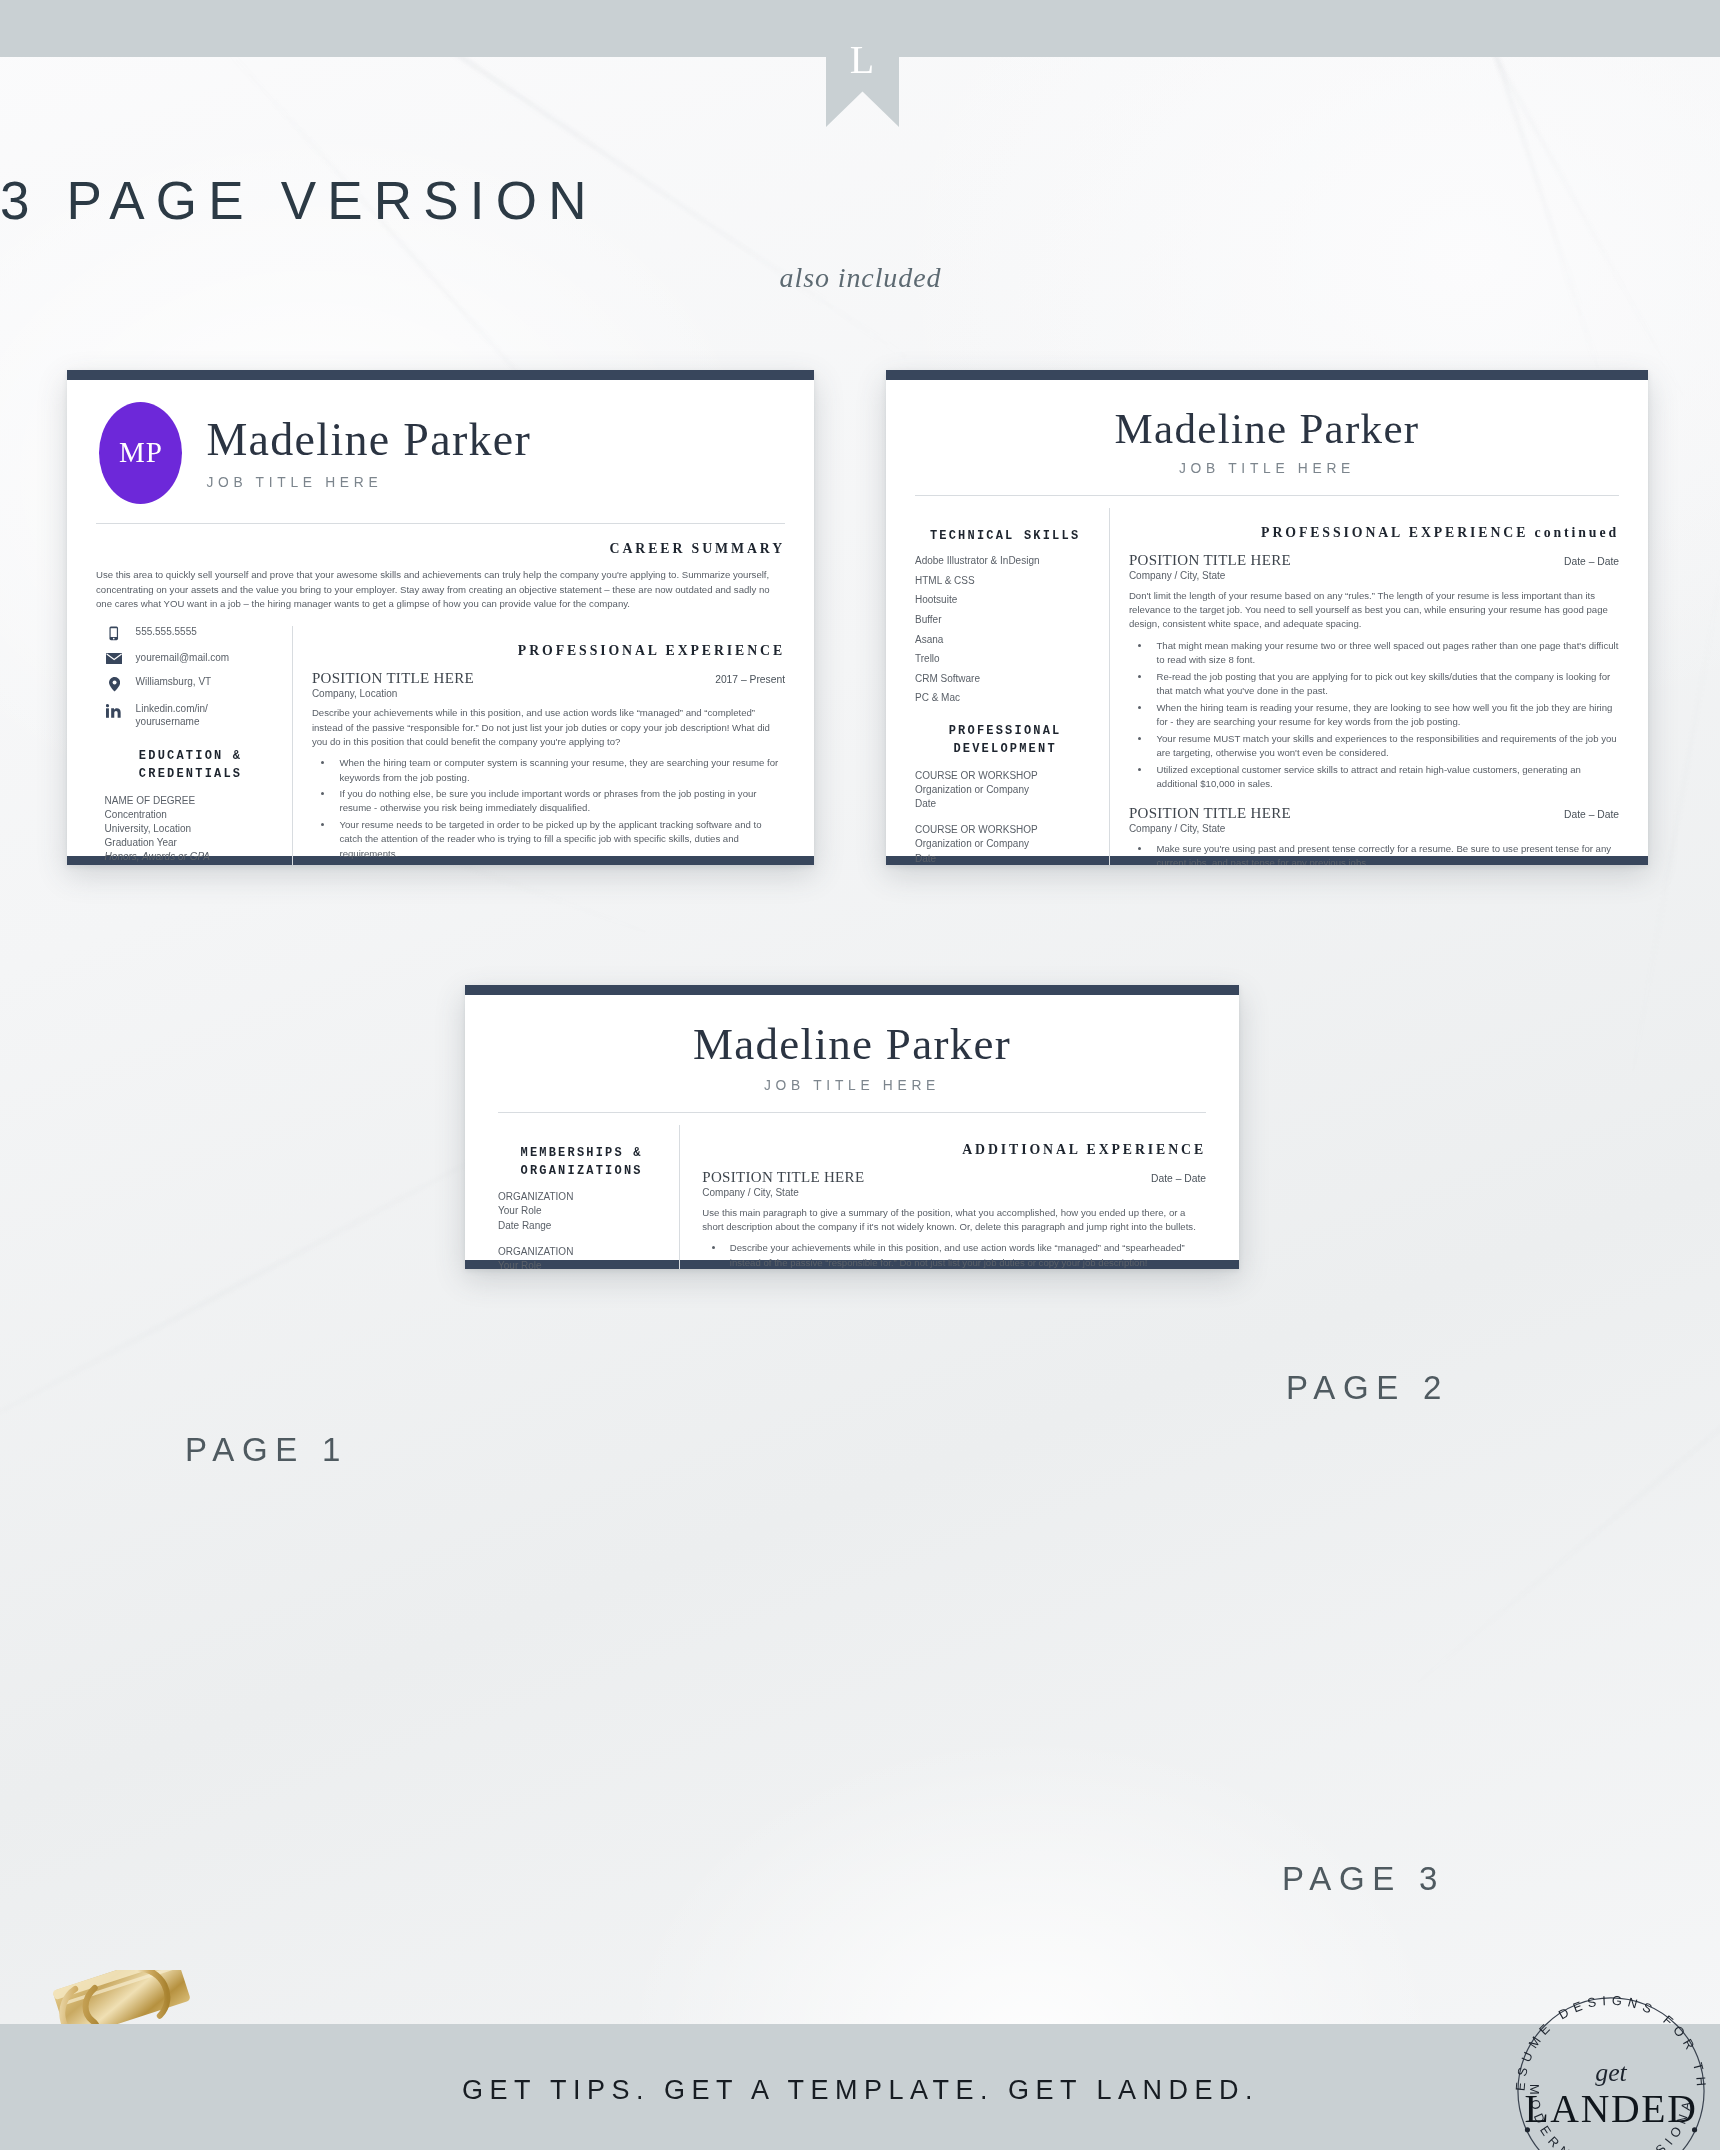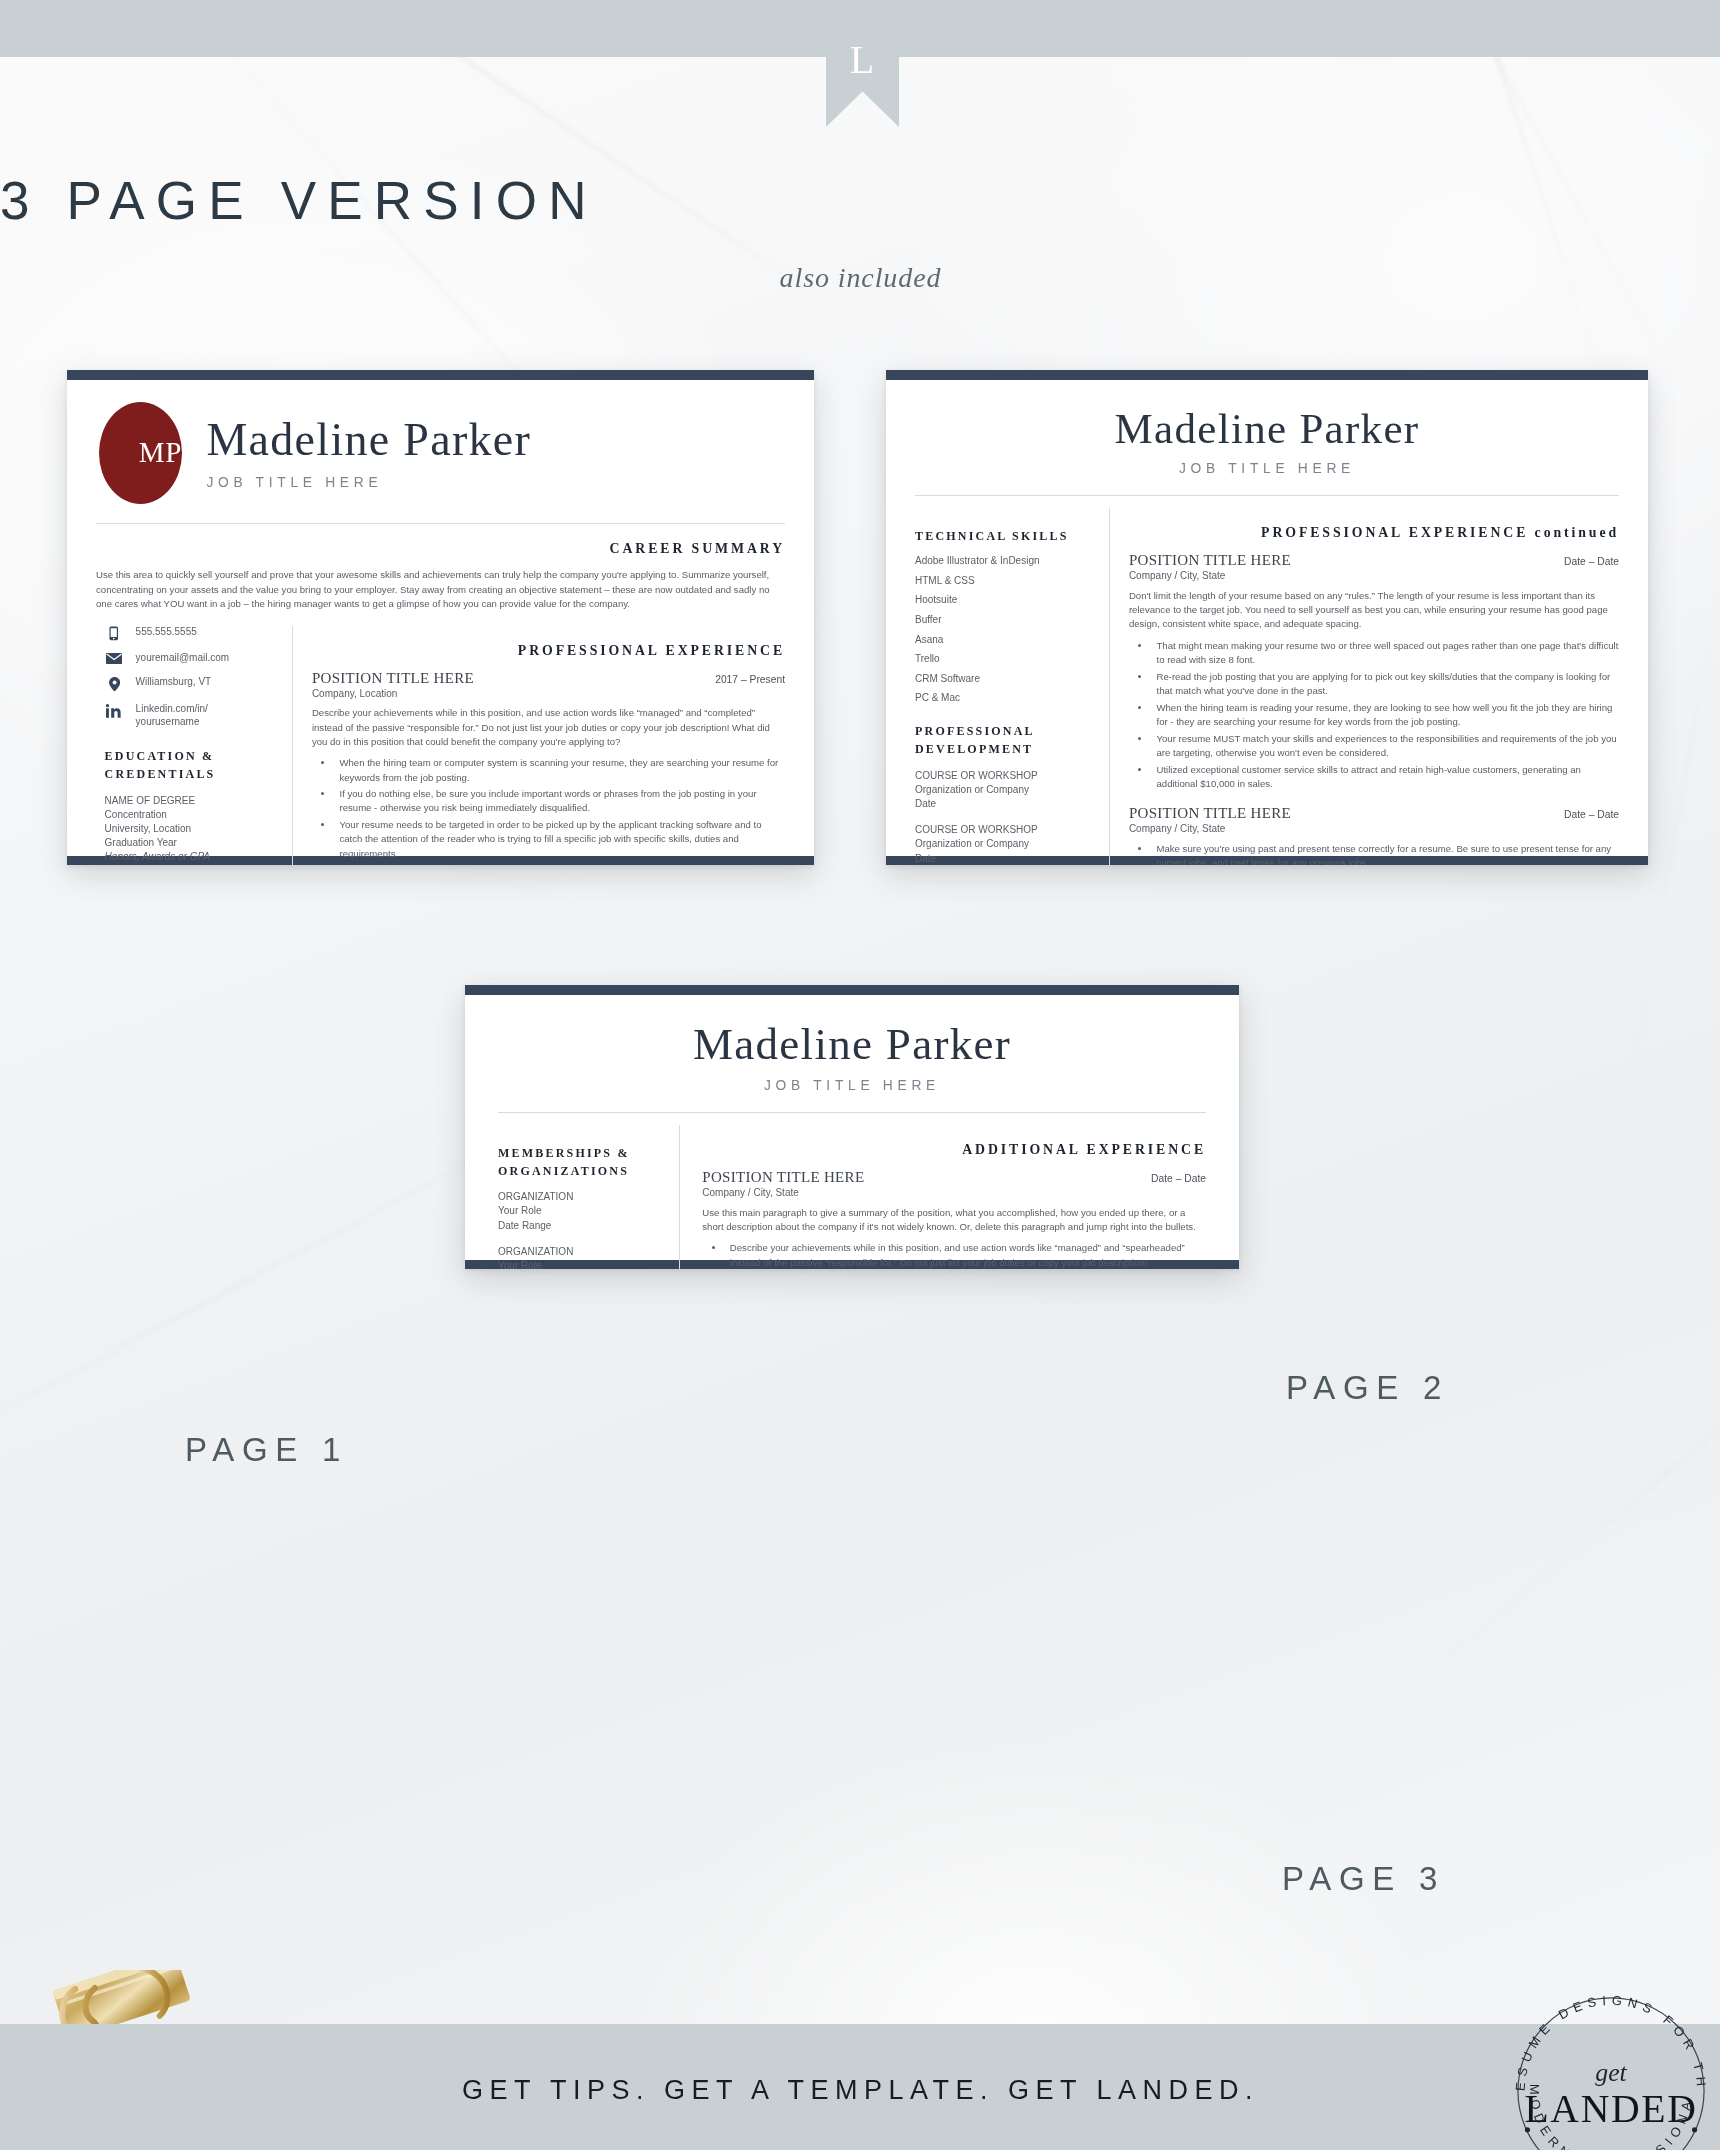--- a/index.html
+++ b/index.html
@@ -104,22 +104,22 @@
   #page1 { height: 495px; }
   #page2 { height: 495px; }
 
   .sheet-body { position: absolute; left: 0; top: 9.5px; right: 0; bottom: 9.5px; }
 
   
   .p1-inner { padding: 22.4px 29px 0 29px; }
   .p1-head { display: flex; align-items: center; gap: 24px; padding-left: 3.4px; }
   .monogram {
     width: 83px; height: 102px; border-radius: 50%;
-    background: #7f1d1d;
-    display: flex; align-items: center; justify-content: flex-end;
+    background: #6d28d9;
+    display: flex; align-items: center; justify-content: center;
     flex: 0 0 auto;
   }
   .monogram span {
     font-family: "Liberation Serif", serif;
     color: #ffffff; font-size: 29px; letter-spacing: 0.9px;
   }
   .name-big {
     font-family: "Liberation Serif", serif;
     font-size: 46px; color: #2b3442; font-weight: 400;
     letter-spacing: 1.3px; line-height: 1.05;
@@ -147,23 +147,23 @@
   .p1-right { flex: 1; padding-left: 19px; }
 
   .contact-row {
     display: flex; align-items: flex-start; gap: 12px;
     margin-bottom: 11.2px; padding-left: 8.6px;
   }
   .cicon { width: 19px; flex: 0 0 auto; display: flex; justify-content: center; padding-top: 0.9px;}
   .ctext { font-size: 10px; color: #5a6068; line-height: 1.28; }
 
   .side-h {
-    font-family: Liberation Serif, serif; font-weight: 700;
+    font-family: Liberation Mono, monospace; font-weight: 700;
     font-size: 12px; letter-spacing: 2.2px; color: #1d242e;
-    line-height: 1.5; margin: 19px 0 10.3px 8.6px;
+    line-height: 1.5; margin: 19px 0 10.3px 8.6px; text-align: center;
   }
   .side-block { font-size: 10px; color: #5a6068; line-height: 1.42; margin: 0 0 12px 8.6px; }
   .side-block .it { font-style: italic; }
   .side-list-item { font-size: 10px; color: #5a6068; margin: 0 0 8.6px 8.6px; }
 
   .job-head { display: flex; justify-content: space-between; align-items: baseline; margin-top: 3.4px;}
   .job-pos { font-size: 15px; color: #3d444c; letter-spacing: 0.3px; font-family: Liberation Serif, serif;}
   .job-date{ font-size: 10.3px; color: #4a525a; }
   .job-comp{ font-size: 10px; color: #5a6068; margin-top: 0.9px;}
   .job-para{ font-size: 9.6px; line-height: 1.5; color: #5a6068; margin-top: 7.7px;}

